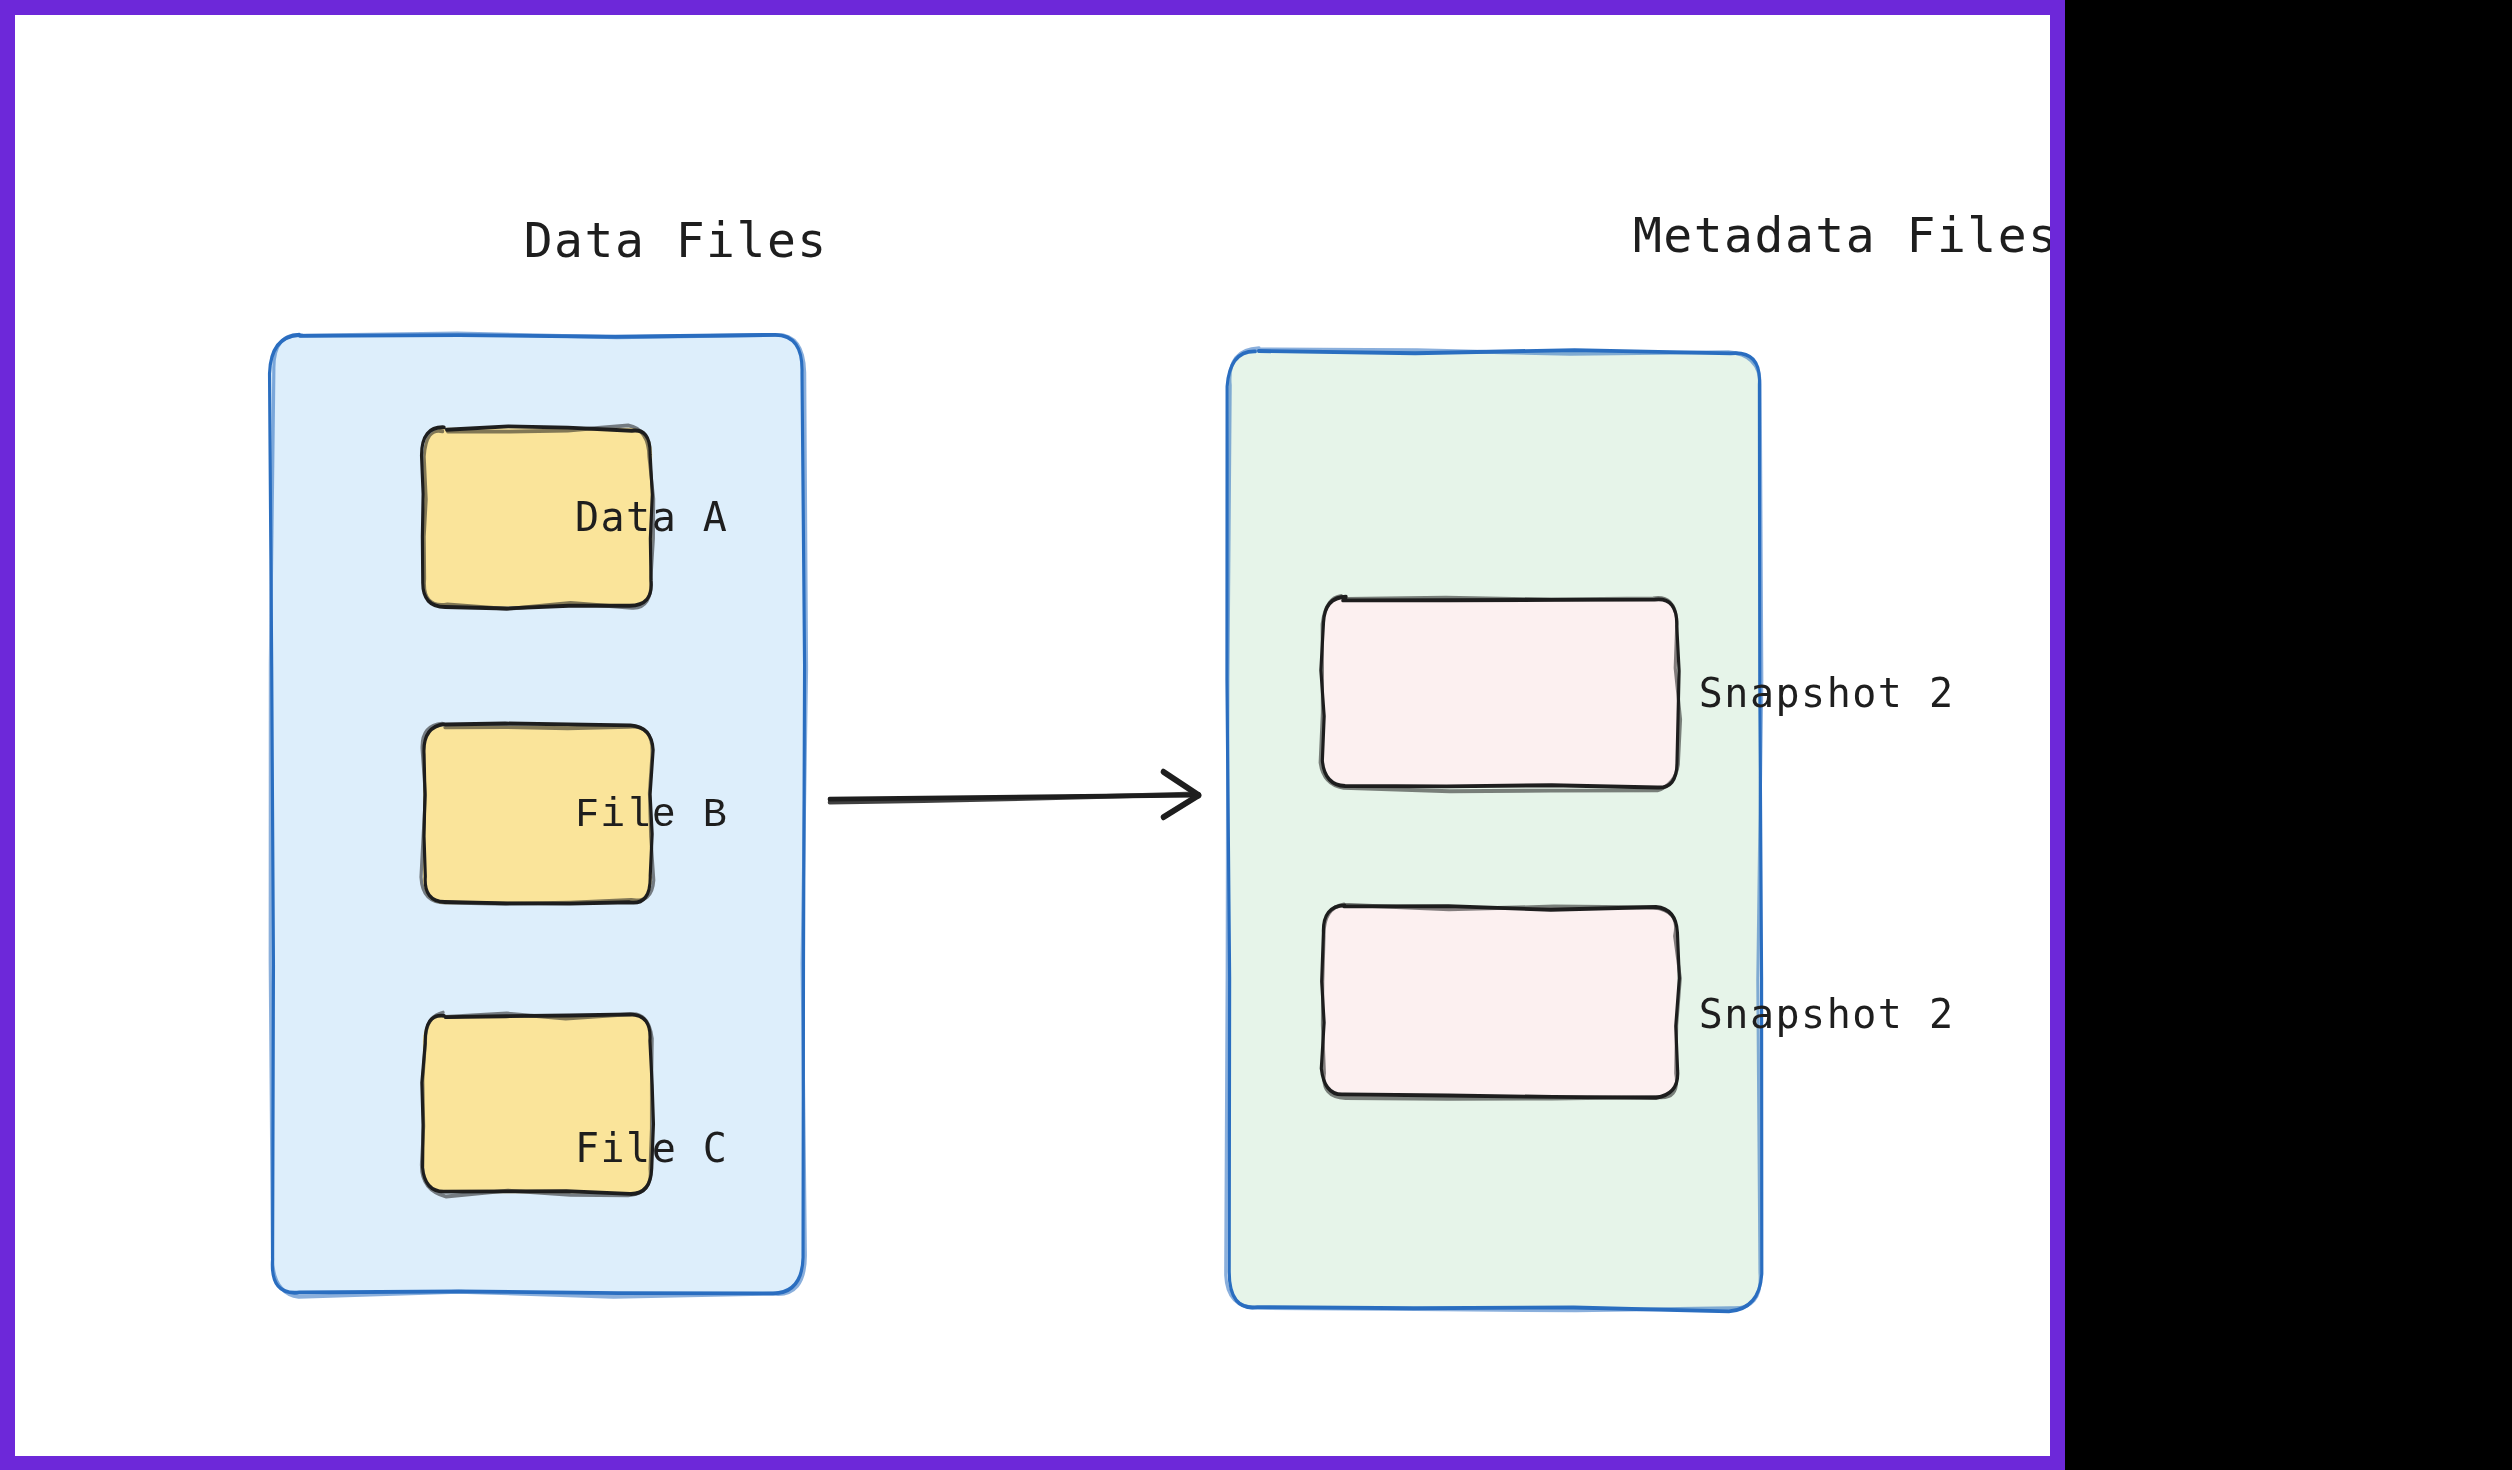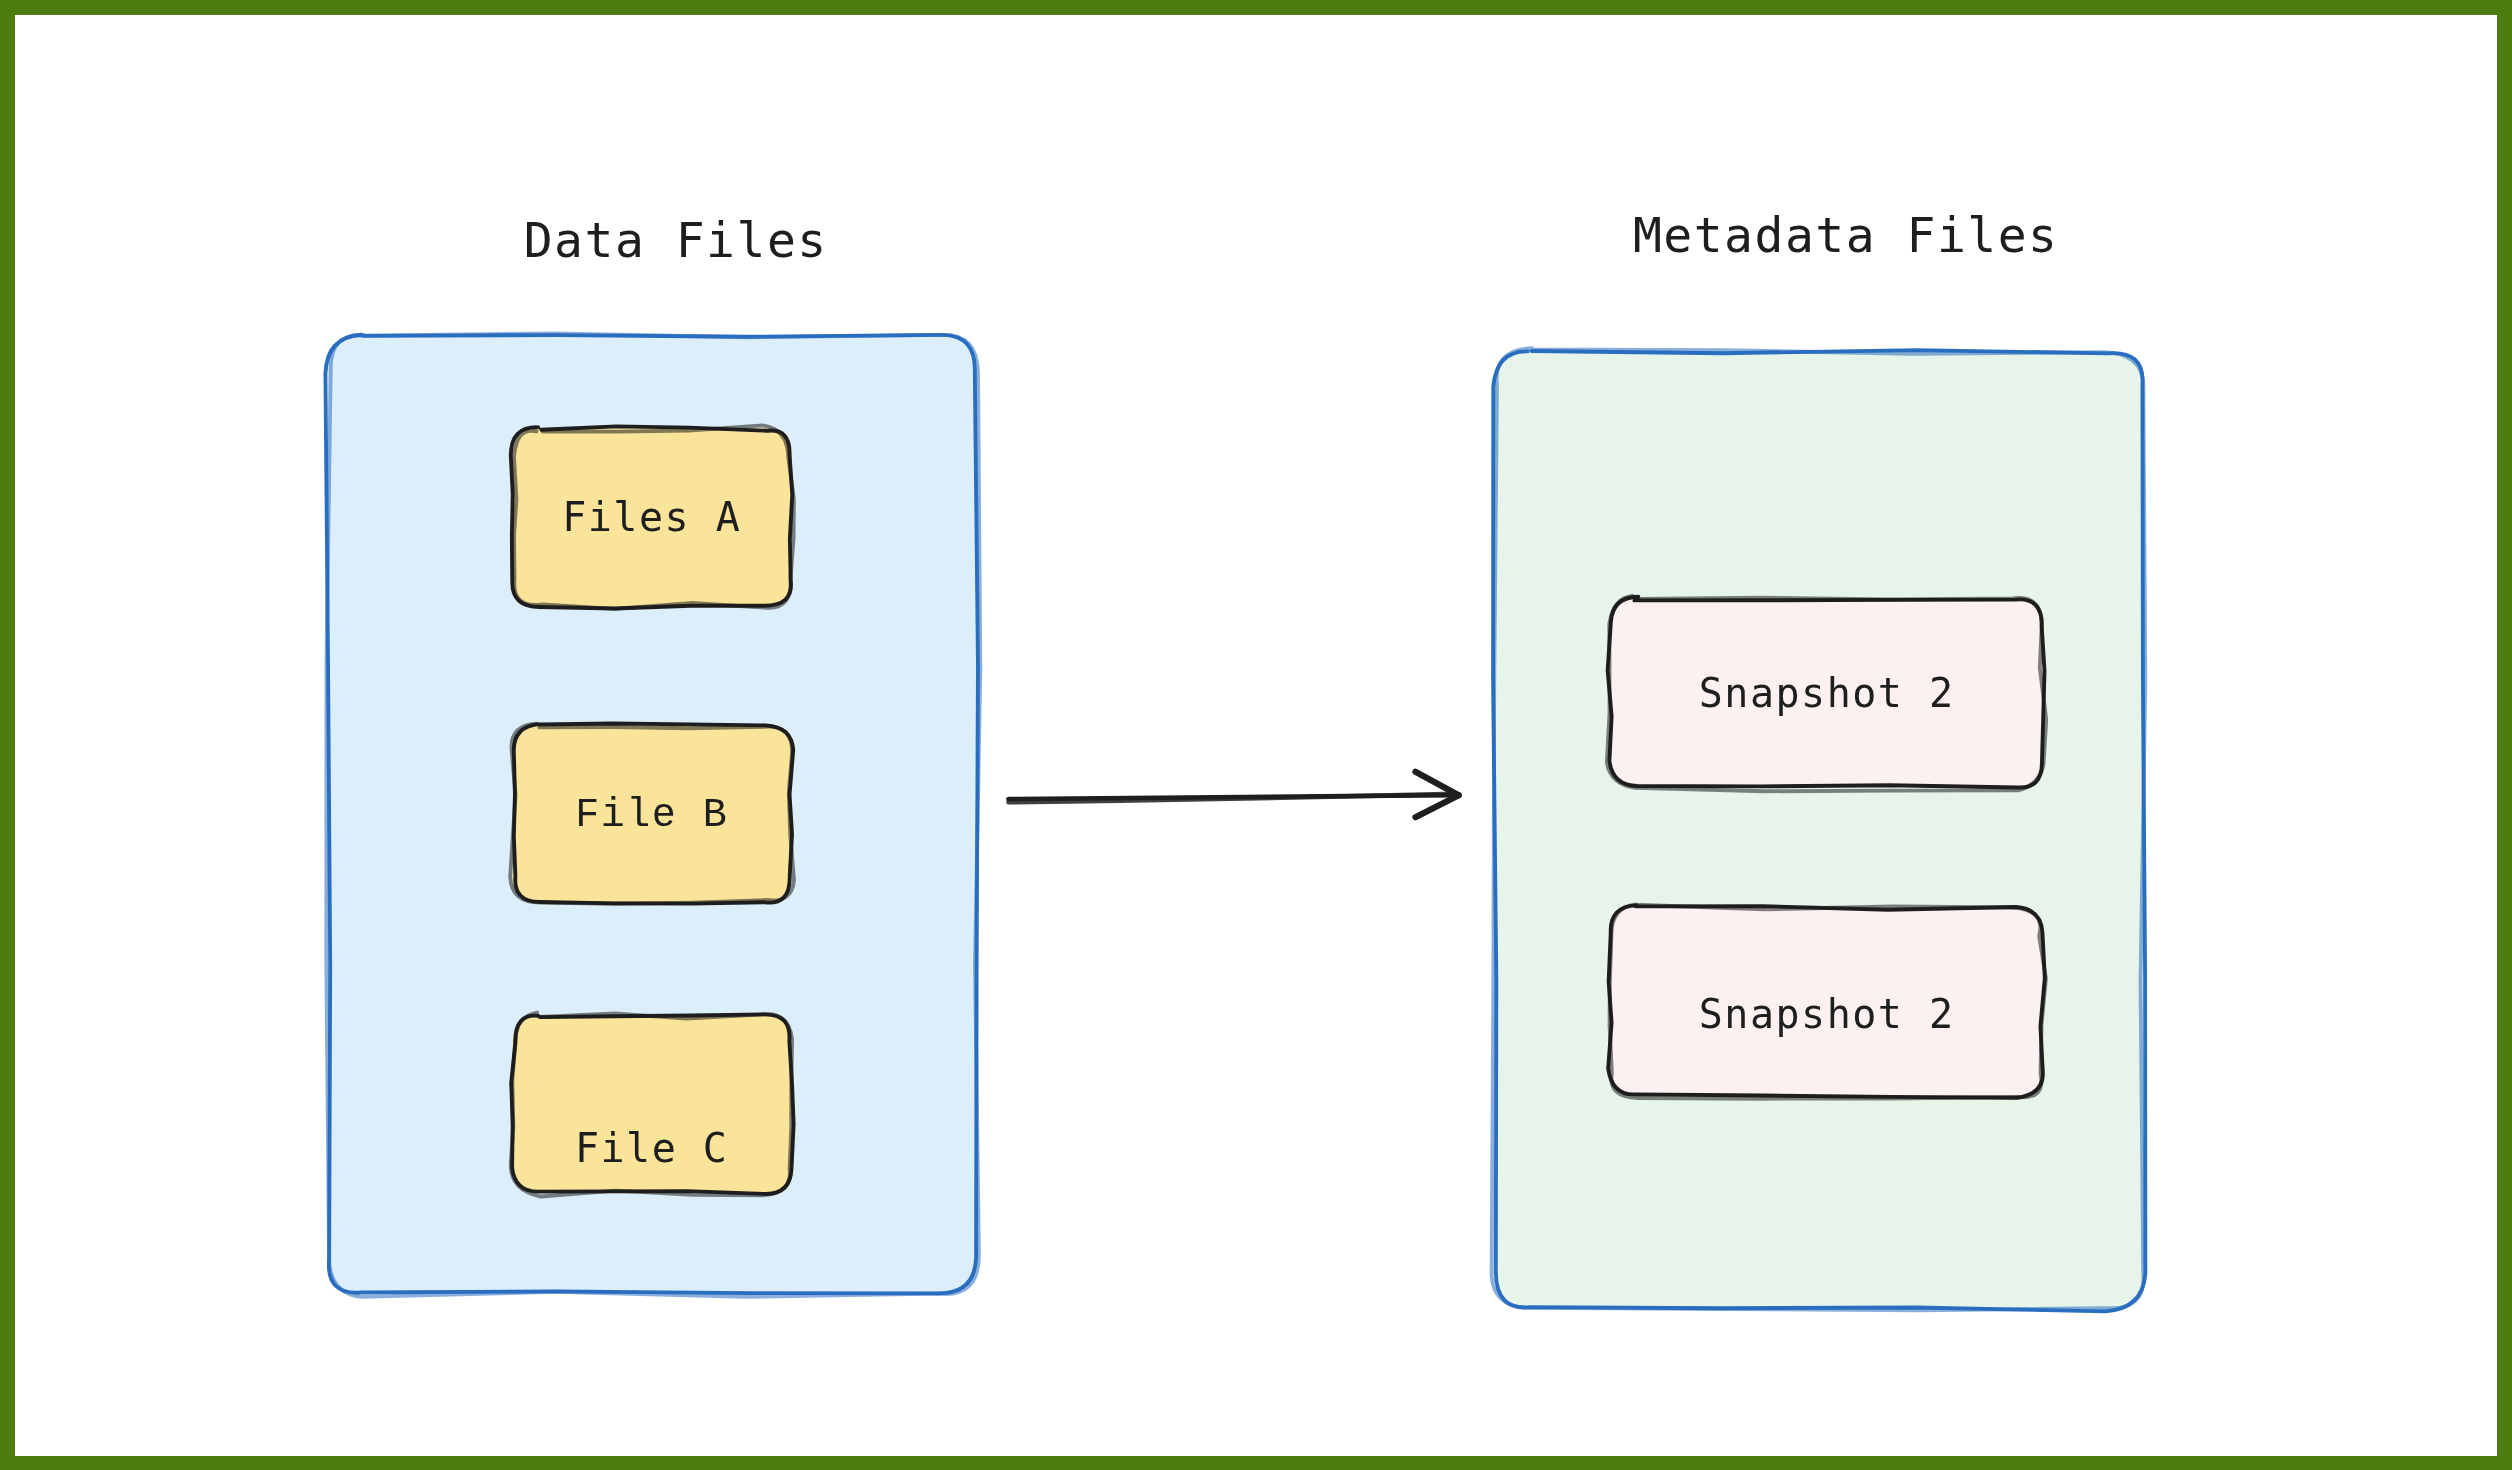--- a/index.html
+++ b/index.html
@@ -10,23 +10,23 @@
   body {
     width: 2512px;
     height: 1471px;
     overflow: hidden;
     font-family: "DejaVu Sans Mono", "Liberation Mono", monospace;
   }
 
   #frame {
     position: absolute;
     left: 0; top: 0;
-    width: 2512px;
+    width: 2065px;
     height: 1471px;
-    background: #4d7c0f;
+    background: #6d28d9;
     box-sizing: border-box;
     padding: 14.7px 14.7px 14.7px 14.7px;
   }
 
   #canvas {
     position: relative;
     width: 100%;
     height: 100%;
     background: #ffffff;
     overflow: hidden;
@@ -104,21 +104,21 @@
         <path d="M 1813 979.48 L 1869 1010" fill="none" stroke="#1e1e1e" stroke-width="8" stroke-linecap="round"></path>
         <path d="M 1813 1038.36 L 1869 1010" fill="none" stroke="#1e1e1e" stroke-width="8" stroke-linecap="round"></path>
       </svg>
 
     <div class="layer" id="labels">
 
       <div class="group-title" id="t-data" style="left: 661px; top: 197px;">Data Files</div>
 
       <div class="group-title" id="t-meta" style="left: 1831px; top: 192px;">Metadata Files</div>
 
-      <div class="node-label" id="l-file-a" style="left: 637px; top: 502px;">Files A</div>
+      <div class="node-label" id="l-file-a" style="left: 637px; top: 502px;">Data A</div>
       <div class="node-label" id="l-file-b" style="left: 637px; top: 800px; font-family: Liberation Mono, monospace;">File B</div>
       <div class="node-label" id="l-file-c" style="left: 637px; top: 1089px; margin-top: 44px;">File C</div>
 
       <div class="node-label" id="l-snap-1" style="left: 1812px; top: 678px;">Snapshot 2</div>
       <div class="node-label" id="l-snap-2" style="left: 1812px; top: 987px; margin-top: 12px;">Snapshot 2</div>
     </div>
 
     <div class="layer" id="hits" style="pointer-events:none;">
       <div class="hit" id="h-g-data" style="left: 313px; top: 321px; width: 649px; height: 958px;"></div>
       <div class="hit" id="h-g-meta" style="left: 1479px; top: 336px; width: 649px; height: 958px;"></div>

